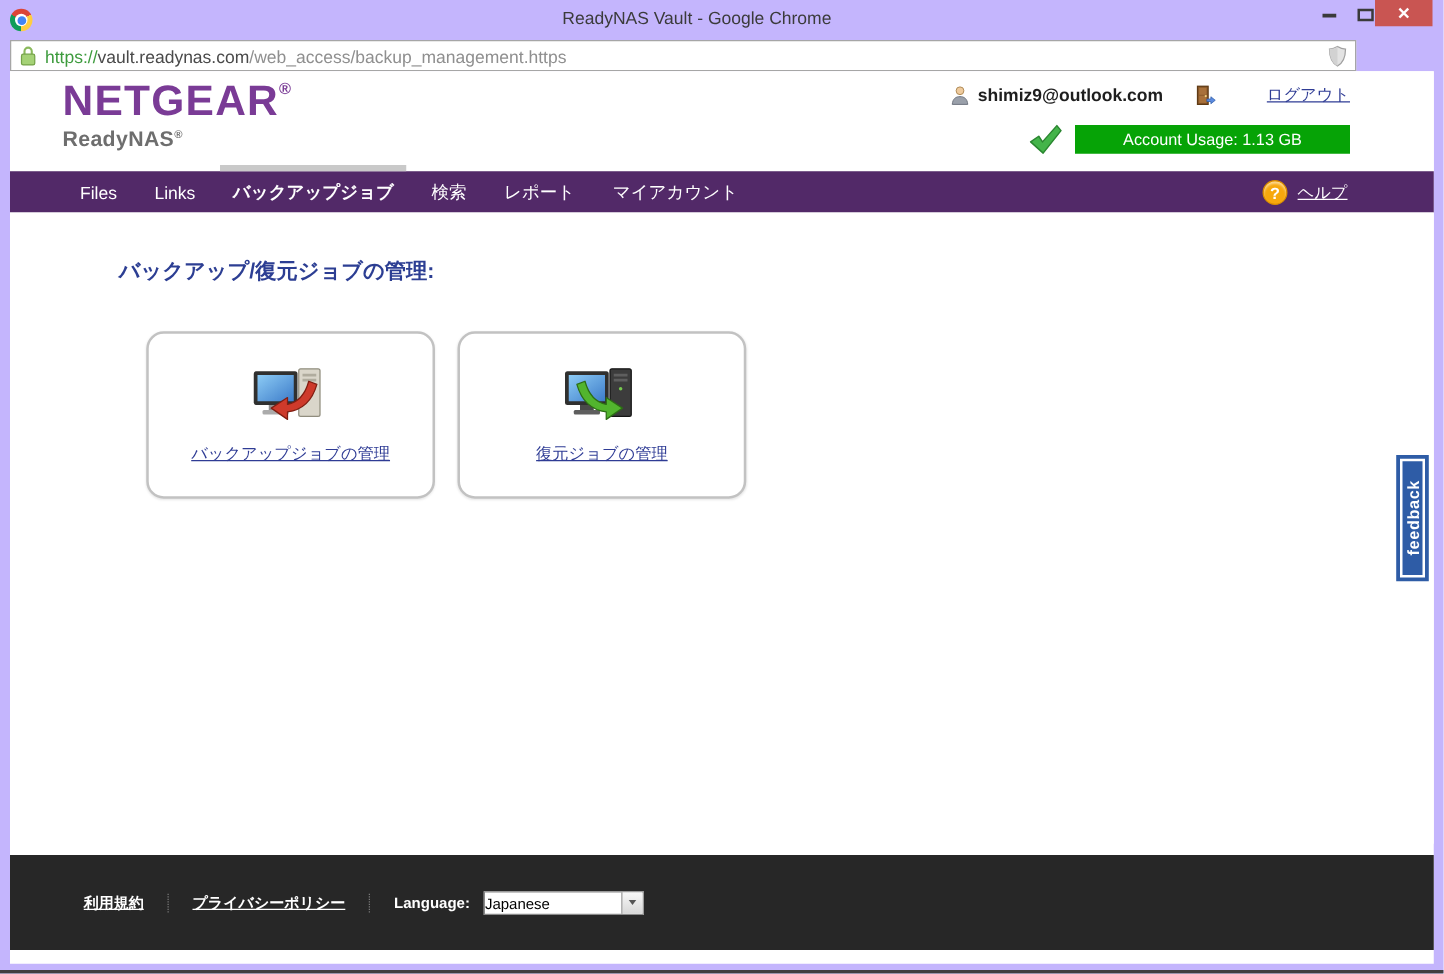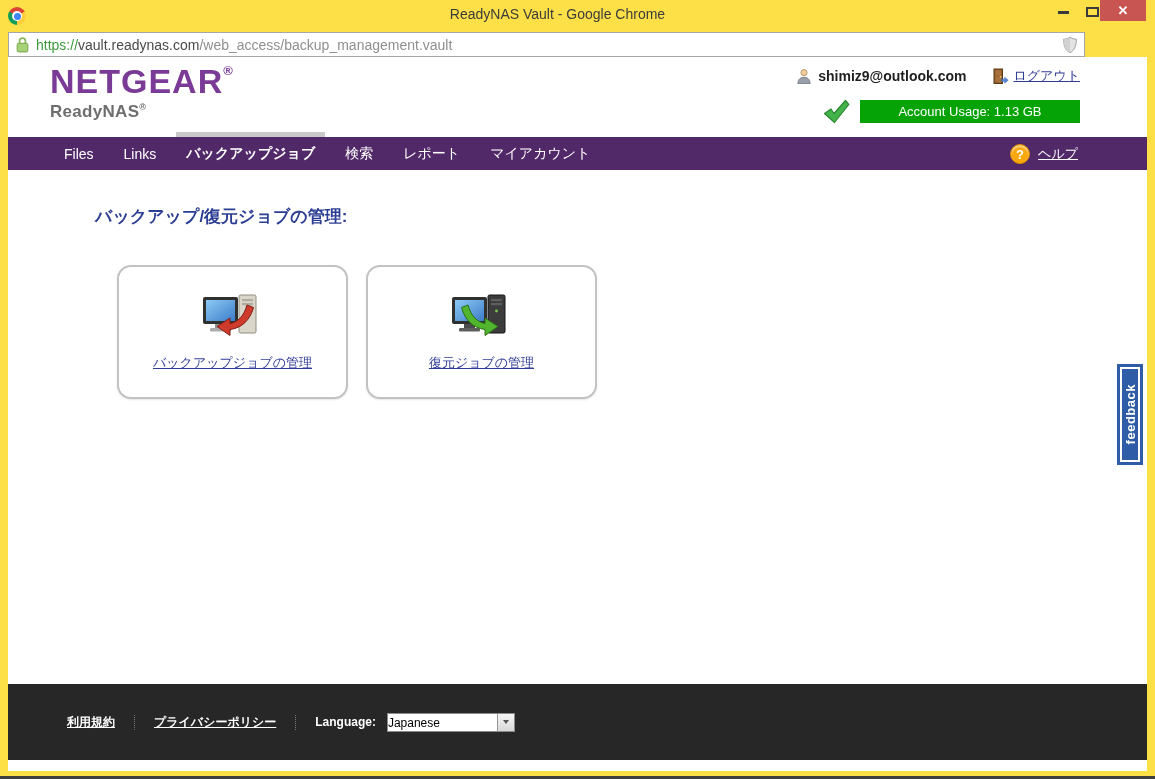--- a/index.html
+++ b/index.html
@@ -1,19 +1,19 @@
 <!DOCTYPE html>
 <html><head>
 <meta charset="utf-8">
 <style>
   * { margin:0; padding:0; box-sizing:border-box; }
   html,body { width:1155px; height:779px; }
   body { font-family:"Liberation Sans", sans-serif; }
 
-  .screen { position:relative; width:1155px; height:779px; background:#fde047; overflow:hidden; }
+  .screen { position:relative; width:1155px; height:779px; background:#c4b5fd; overflow:hidden; }
   .screen::after { content:""; position:absolute; left:0; right:0; bottom:0; height:3px; background:#3F3F3F; }
 
   
   .titlebar { position:absolute; top:0; left:0; right:0; height:33px; }
   .chrome-icon { position:absolute; left:8px; top:7px; width:18px; height:18px; border-radius:50%;
     background: conic-gradient(from -60deg, #DB4437 0deg 120deg, #FFCD40 120deg 240deg, #0F9D58 240deg 360deg); }
   .chrome-icon::before { content:""; position:absolute; left:4px; top:4px; width:10px; height:10px; border-radius:50%; background:#fff; }
   .chrome-icon::after { content:""; position:absolute; left:5.5px; top:5.5px; width:7px; height:7px; border-radius:50%; background:#4285F4; }
   .window-title { position:absolute; left:120px; right:160px; top:0; height:28px; line-height:28px;
     text-align:center; font-size:14px; color:#3B3B3B; white-space:nowrap; overflow:hidden; }
@@ -43,21 +43,21 @@
   .brand-reg { font-size:13px; vertical-align:top; color:#7A3B96; font-weight:bold; }
   .product-name { margin-top:4px; font-size:17px; font-weight:bold; color:#6E6E6E; letter-spacing:0.3px; }
   .product-reg { font-size:9px; vertical-align:top; color:#6E6E6E; }
 
   .account { position:absolute; right:67px; top:10px; }
   .account-row1 { display:flex; align-items:center; justify-content:flex-end; }
   .avatar-icon { margin-right:6px; }
   .user-email { font-size:14px; font-weight:bold; color:#1E1E1E; }
   .logout-group { display:flex; align-items:center; margin-left:26px; }
   .door-icon { margin-right:4px; }
-  .logout-link { font-size:13px; color:#2F3C95; text-decoration:underline; cursor:pointer; }
+  .logout-link { font-size:13px; color:#2F3C95; text-decoration:underline; cursor:pointer;margin-left:36px; }
   .account-row2 { margin-top:14px; display:flex; align-items:center; justify-content:flex-end; }
   .check-icon { margin-right:10px; }
   .usage-badge { width:220px; height:23px; background:#06A306; color:#fff; font-size:13px;
     line-height:23px; text-align:center; }
 
   
   .nav { position:absolute; top:80px; left:0; right:0; height:33px; background:#522968;
     display:flex; align-items:center; gap:30px; padding-left:56px; color:#fff; font-size:14px; }
   .nav-item { position:relative; cursor:pointer; white-space:nowrap; }
   .nav-item.selected { font-weight:bold; }
@@ -118,21 +118,21 @@
     </div>
   </div>
 
   <div class="urlbar">
     <svg class="lock-icon" width="13" height="17" viewBox="0 0 13 17">
       <path d="M3.6 7.5 V5 a2.9 2.9 0 0 1 5.8 0 V7.5" fill="none" stroke="#8AB95C" stroke-width="1.7"></path>
       <rect x="1.2" y="7.3" width="10.6" height="8.6" rx="1.4" fill="#A5D276" stroke="#74A348" stroke-width="1"></rect>
     </svg>
     <span class="url-scheme">https://</span>
       <span class="url-domain">vault.readynas.com</span>
-      <span class="url-path">/web_access/backup_management.vault</span>
+      <span class="url-path">/web_access/backup_management.https</span>
     <svg class="shield-icon" width="16" height="18" viewBox="0 0 16 18">
       <path d="M8 1.2 C5.8 2.6 3.6 3.2 1.6 3.2 C1.6 9.6 3.4 14.3 8 16.8 C12.6 14.3 14.4 9.6 14.4 3.2 C12.4 3.2 10.2 2.6 8 1.2 Z" fill="#E3E3E3" stroke="#A0A0A0" stroke-width="1"></path>
       <path d="M8 1.2 C5.8 2.6 3.6 3.2 1.6 3.2 C1.6 9.6 3.4 14.3 8 16.8 Z" fill="#D2D2D2"></path>
     </svg>
   </div>
 
   <div class="page">
 
     <div class="site-header">
       <div class="brand">

